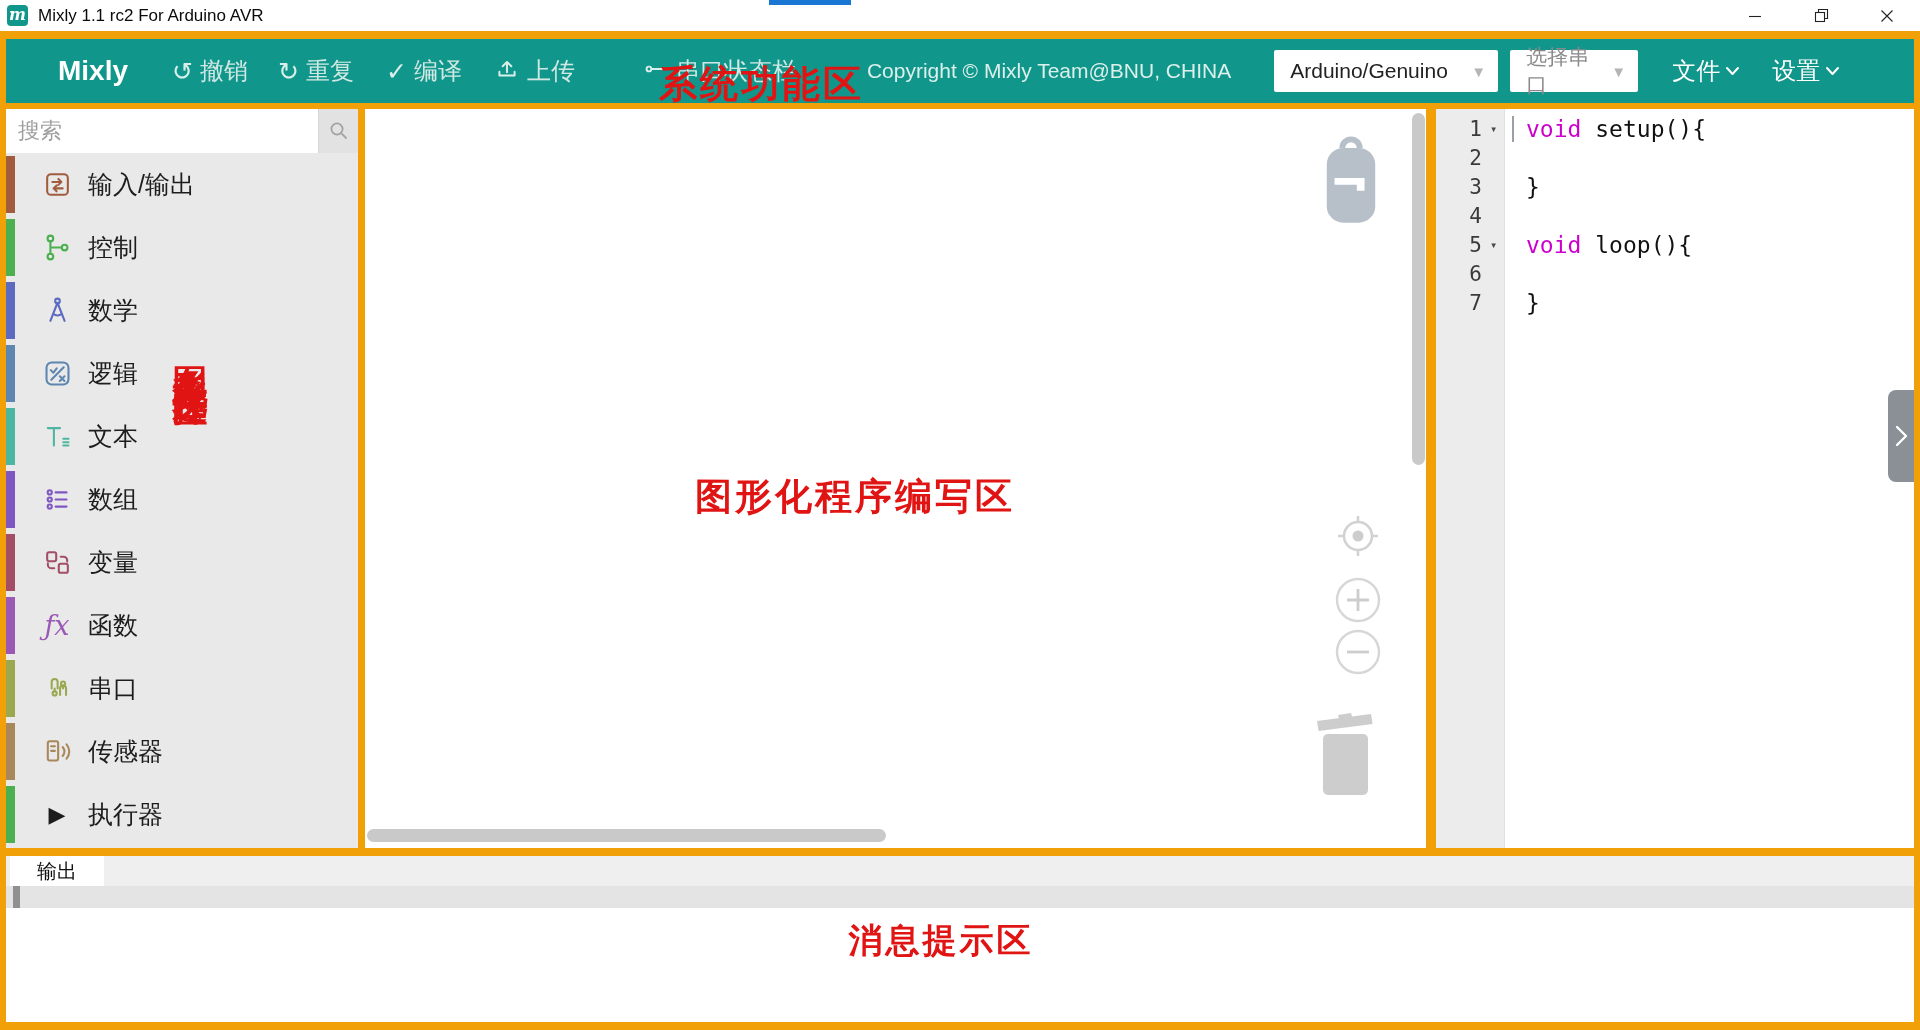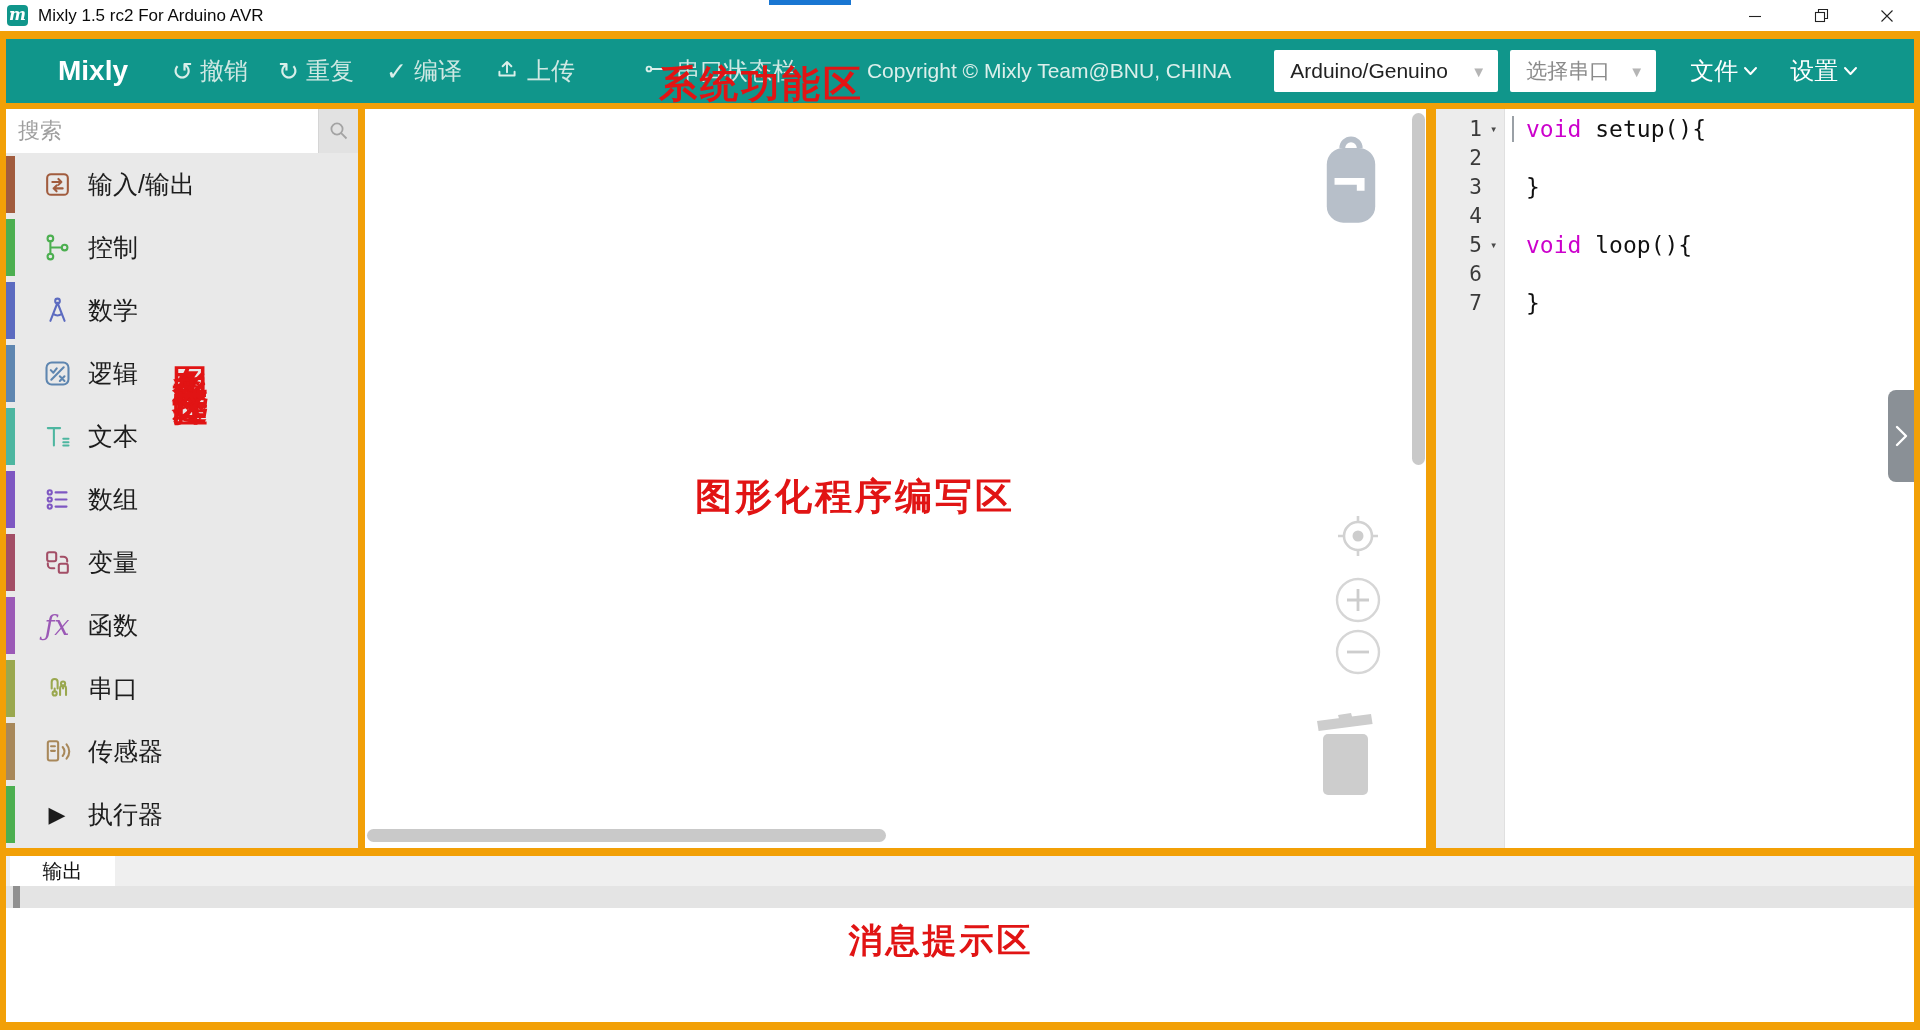--- a/index.html
+++ b/index.html
@@ -29,21 +29,21 @@
   .brand { margin-left:52px; font-size:28px; font-weight:bold; color:#fff; }
   .tb-item { display:flex; align-items:center; gap:7px; font-size:24px; color:#CFE8E3; cursor:default; }
   .tb-ic { font-size:25px; line-height:1; color:#D9EFEA; }
   .tb-ic svg { stroke:#D9EFEA; fill:none; stroke-width:1.8; stroke-linecap:round; stroke-linejoin:round; }
   .m-undo { margin-left:44px; } .m-redo { margin-left:30px; } .m-compile { margin-left:32px; }
   .m-upload { margin-left:32px; } .m-serial { margin-left:68px; }
   .copyright { margin-left:71px; font-size:21px; color:#DCEFEB; }
   .dd { background:#fff; height:42px; border-radius:2px; display:flex; align-items:center;
     justify-content:space-between; padding:0 12px 0 16px; font-size:21px; }
   .dd-board { margin-left:43px; width:224px; color:#222; }
-  .dd-port { margin-left:12px; width:146px; color:#8a8a8a; }
+  .dd-port { margin-left:12px; width:128px; color:#8a8a8a; }
   .dd-caret { color:#B5B5B5; font-size:15px; margin-left:8px; }
   .menu { display:flex; align-items:center; gap:5px; font-size:24px; color:#fff; }
   .m-file { margin-left:34px;text-align:center; } .m-settings { margin-left:32px; }
   .menu svg { stroke:#fff; fill:none; stroke-width:2; stroke-linecap:round; stroke-linejoin:round; }
 
   
   .main { height:739px; margin-top:6px; display:flex; flex:none; }
 
   
   .sidebar { position:relative; width:352px; background:#E9E9E9; flex:none; }
@@ -86,21 +86,21 @@
   .ctext { margin-left:21px; font-size:23px; color:#111; white-space:pre; }
   .kw { color:#CC00CC; }
   .cursorbar { position:absolute; left:76px; top:7px; width:2px; height:26px; background:#9aa0a6; }
   .expander { position:absolute; right:0; top:281px; width:26px; height:92px; background:#8A9096;
     border-radius:8px 0 0 8px; display:flex; align-items:center; justify-content:center; }
   .expander svg { stroke:#fff; fill:none; stroke-width:2.4; stroke-linecap:round; stroke-linejoin:round; }
 
   
   .bottom { position:relative; height:166px; margin-top:8px; background:#fff; flex:none; }
   .tabstrip { height:30px; background:#EFEFEF; display:flex; }
-  .tab-active { width:105px; margin-left:4px; background:#fff; display:flex; align-items:center;
+  .tab-active { width:94px; margin-left:4px; background:#fff; display:flex; align-items:center;
     justify-content:center; font-size:20px; color:#111; }
   .graystrip { height:22px; background:#E4E4E4; position:relative; }
   .graynub { position:absolute; left:7px; top:0; width:7px; height:22px; background:#909090; }
 
   
   .anno { position:absolute; color:#E11414; font-family:"DejaVu Serif",serif; font-weight:bold;
     pointer-events:none; }
   .anno-toolbar { left:653px; top:20px; font-size:38px; letter-spacing:3px; }
   .anno-palette { left:160px; top:230px; font-size:35px; writing-mode:vertical-rl;
     text-orientation:upright; letter-spacing:4px; }
@@ -108,21 +108,21 @@
   .anno-code { left:50%; transform:translateX(-50%); top:362px; font-size:37px; letter-spacing:2px; white-space:nowrap; }
   .anno-output { left:49%; transform:translateX(-50%); top:62px; font-size:34px; letter-spacing:3px; }
 </style>
 </head>
 <body>
 
 <div class="screen">
 
   <div class="titlebar">
     <div class="app-logo">m</div>
-    <div class="app-title">Mixly 1.5 rc2 For Arduino AVR</div>
+    <div class="app-title">Mixly 1.1 rc2 For Arduino AVR</div>
     <div class="top-blue-bar"></div>
     <div class="win-btns">
       <div class="win-btn">
         <svg width="14" height="14" viewBox="0 0 14 14">
             <path d="M1 7.5h12"></path>
           </svg>
       </div>
       <div class="win-btn">
         <svg width="15" height="15" viewBox="0 0 15 15">
             <rect x="1.5" y="4.5" width="9" height="9"></rect>

